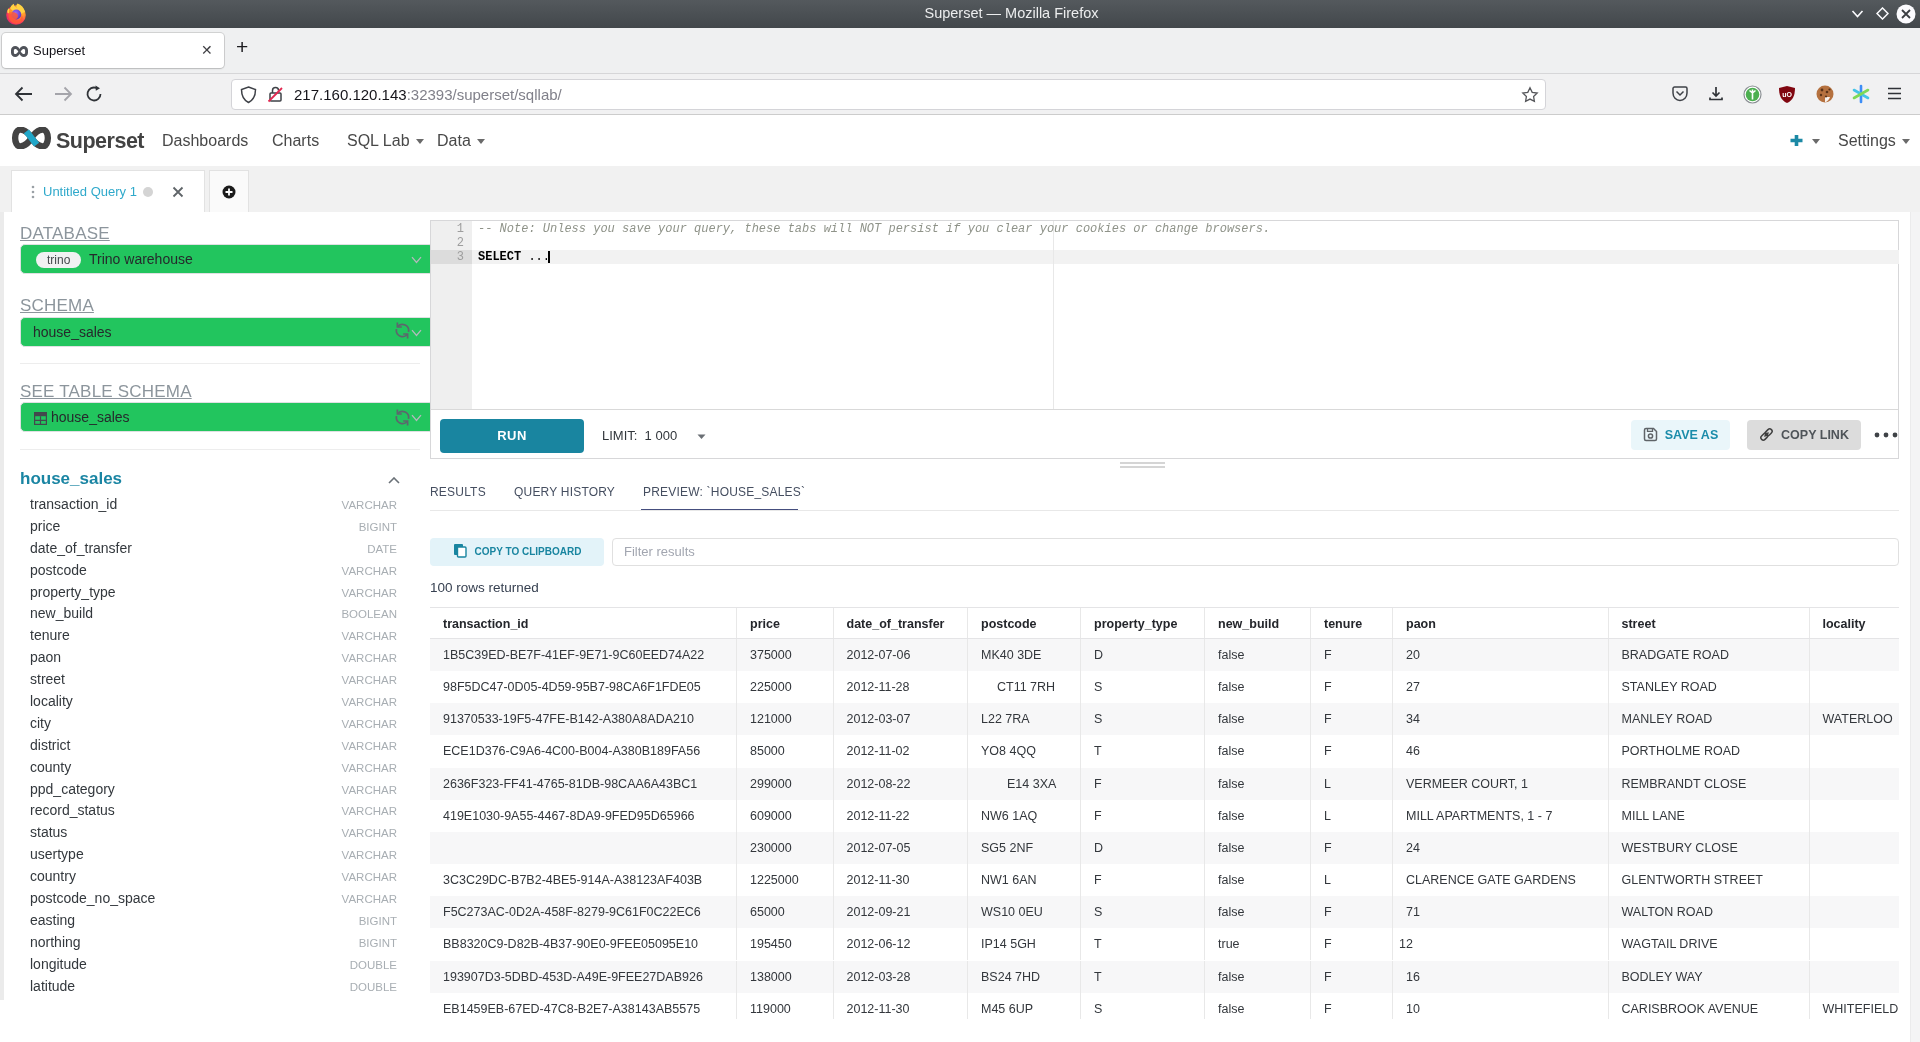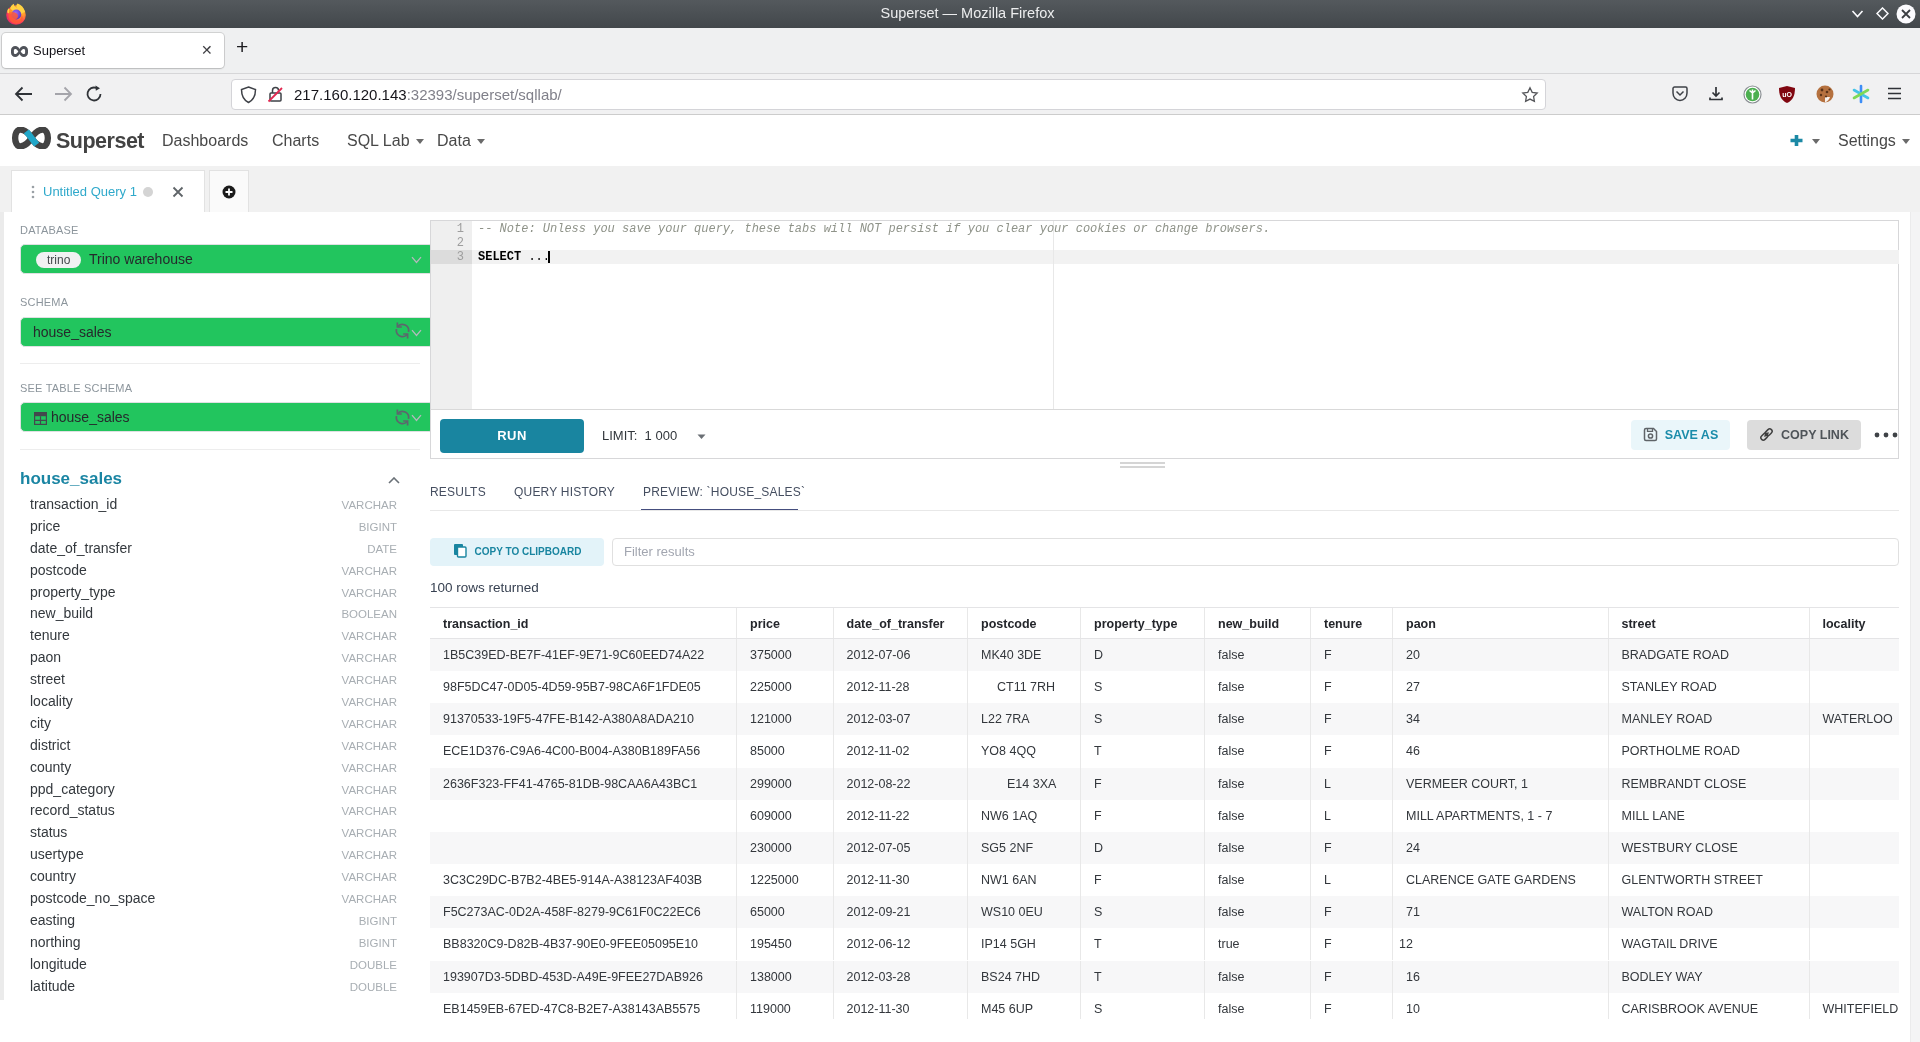--- a/index.html
+++ b/index.html
@@ -2,21 +2,21 @@
 <html><head>
 <meta charset="utf-8">
 <style>
 * { margin:0; padding:0; box-sizing:border-box; }
 html,body { width:1920px; height:1042px; overflow:hidden; }
 body { font-family:"Liberation Sans", sans-serif; background:#fff; position:relative; }
 .abs { position:absolute; }
 
 
 #titlebar { left:0; top:0; width:1920px; height:28px;
-  background:linear-gradient(#54595d,#42474b); }
+  background:linear-gradient(#54595d,#42474b);padding-left:44px; }
 #titletext { width:100%; top:5px; text-align:center; color:#ecedee; font-size:14.5px; padding-left:15px; }
 
 
 #tabbar { left:0; top:28px; width:1920px; height:46px; background:#eff0f1; border-bottom:1px solid #d6d6d8; }
 #fftab { left:2px; top:5px; width:222px; height:35px; background:#fff; border-radius:4px;
   box-shadow:0 0 0 1px rgba(0,0,0,0.12), 0 1px 2px rgba(0,0,0,0.12); }
 #fftabtitle { left:31px; top:10px; font-size:13px; color:#15141a; }
 #fftabclose { left:199px; top:9px; color:#3f3f43; font-size:14px; }
 #ffnewtab { left:236px; top:7px; color:#1b1b1f; font-size:21px; font-weight:300; }
 
@@ -36,21 +36,21 @@
 
 
 #qstrip { left:0; top:166px; width:1920px; height:46px; background:#f1f1f1; }
 #qtab { left:11px; top:4px; width:194px; height:42px; background:#fff;
   border:1px solid #e2e2e2; border-bottom:none; }
 #qtabname { left:31px; top:13px; color:#2fa9cb; font-size:13px; }
 #qtabplus { left:209px; top:4px; width:40px; height:42px; background:#fafafa; border:1px solid #e2e2e2; border-bottom:none;}
 
 
 #sidebar { left:0; top:212px; width:430px; height:830px; background:#fff; }
-.sblabel { left:20px; font-size:11px; color:#8c959c; letter-spacing:0.2px; }
+.sblabel { left:20px; font-size:17px; color:#8c959c; letter-spacing:0.2px;text-decoration:underline; }
 .sbselect { left:20px; width:414px; height:30px; border:1px solid #dfe0e2; border-radius:5px; background:#22c55e; }
 .pill { left:15px; top:7px; background:#f1f1f2; border-radius:9px; padding:0 11px; font-size:12px; line-height:16px; color:#45494d; }
 .sbdivider { left:20px; width:400px; height:1px; background:#ededed; }
 #hstitle { left:20px; top:257px; color:#1a85a3; font-size:17px; font-weight:bold; }
 .colrow { height:21.9px; padding-left:30px; padding-right:33px; font-size:14px; color:#33383d; }
 .coltype { float:right; font-size:11.5px; color:#a8aeb3; padding-top:3px; }
 
 
 #editorblock { left:430px; top:220px; width:1469px; height:239px; background:#fff;
   border:1px solid #d7d7d9; }
@@ -428,20 +428,21 @@
       <div class="cell" style="left:402.5px;width:134.5px;">2012-08-22</div>
       <div class="cell" style="left:537px;width:113px;padding-left:39px;">E14 3XA</div>
       <div class="cell" style="left:650px;width:124px;">F</div>
       <div class="cell" style="left:774px;width:106px;">false</div>
       <div class="cell" style="left:880px;width:82px;">L</div>
       <div class="cell" style="left:962px;width:215.5px;">VERMEER COURT, 1</div>
       <div class="cell" style="left:1177.5px;width:201px;">REMBRANDT CLOSE</div>
       <div class="cell" style="left:1378.5px;width:90.5px;"></div>
     </div>
     <div class="abs trow" style="left:0;top:192.75px;width:1469px;">
+      <div class="cell" style="left:0px;width:306px;border-left:none;">419E1030-9A55-4467-8DA9-9FED95D65966</div>
       <div class="cell" style="left:306px;width:96.5px;">609000</div>
       <div class="cell" style="left:402.5px;width:134.5px;">2012-11-22</div>
       <div class="cell" style="left:537px;width:113px;">NW6 1AQ</div>
       <div class="cell" style="left:650px;width:124px;">F</div>
       <div class="cell" style="left:774px;width:106px;">false</div>
       <div class="cell" style="left:880px;width:82px;">L</div>
       <div class="cell" style="left:962px;width:215.5px;">MILL APARTMENTS, 1 - 7</div>
       <div class="cell" style="left:1177.5px;width:201px;">MILL LANE</div>
       <div class="cell" style="left:1378.5px;width:90.5px;"></div>
     </div>

